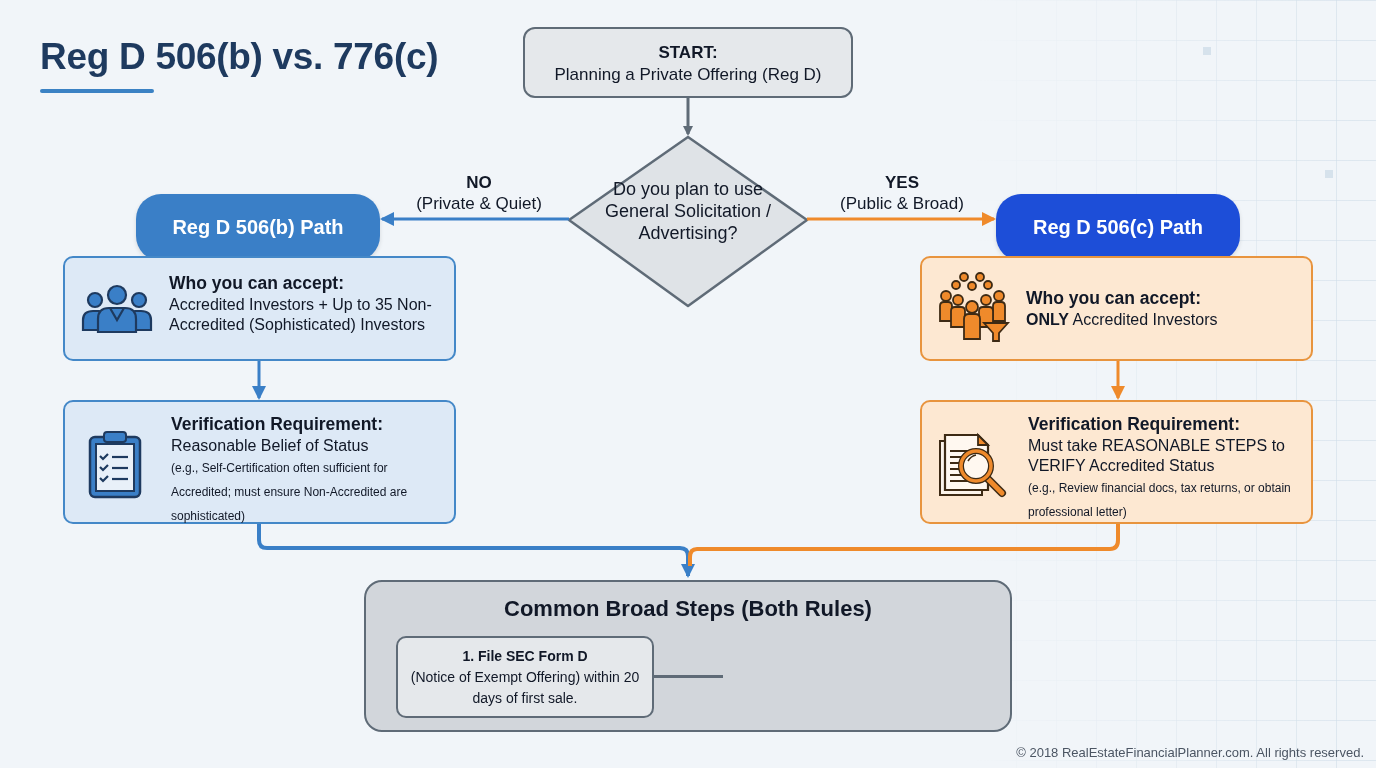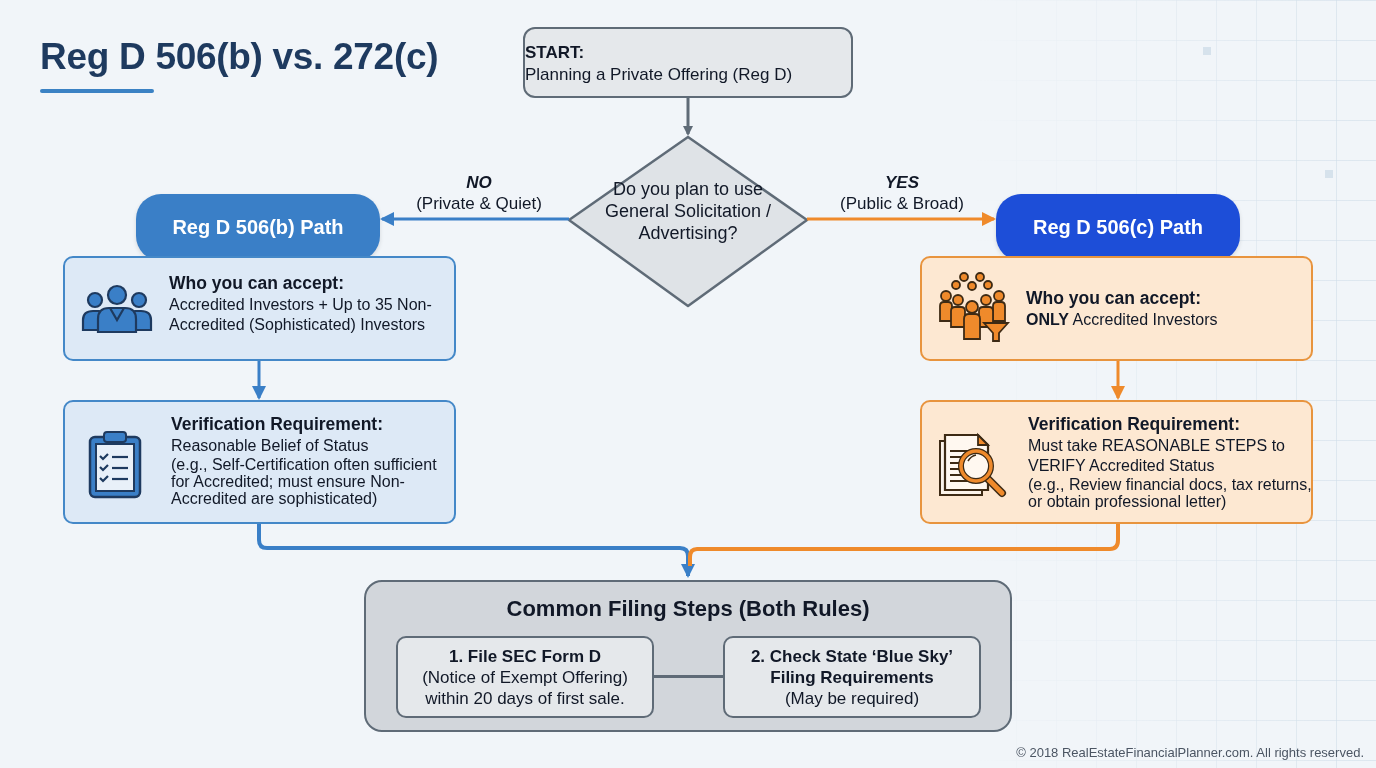--- a/index.html
+++ b/index.html
@@ -26,80 +26,80 @@
   }
   .title-underline {
     position: absolute; left: 40px; top: 89px; width: 114px; height: 4px;
     background: #3b82c4; border-radius: 2px;
   }
   svg.connectors { position: absolute; left: 0; top: 0; }
   .box { position: absolute; }
   .start {
     left: 523px; top: 27px; width: 330px; height: 71px;
     background: #e5e8eb; border: 2.5px solid #5f6b77; border-radius: 12px;
-    padding-top: 13px; font-size: 17px; line-height: 22px;
+    text-align: center; padding-top: 13px; font-size: 17px; line-height: 22px;
   }
   .start b { display: block; font-weight: 700; }
   .diamond-text {
     position: absolute; left: 598px; top: 178px; width: 180px;
     text-align: center; font-size: 18px; line-height: 22px; color: #111827;
   }
   .branch-label {
     position: absolute; text-align: center; font-size: 17px; line-height: 21px;
   }
-  .branch-label b { display: block; font-weight: 700; font-style: italic; }
+  .branch-label b { display: block; font-weight: 700; }
   .pill {
     position: absolute; height: 67px; border-radius: 25px;
     color: #fff; font-size: 20px; font-weight: 700;
     display: flex; align-items: center; justify-content: center;
     box-shadow: 0 2px 4px rgba(0,0,0,0.12);
   }
   .pill-b { left: 136px; top: 194px; width: 244px; background: #3a7fc7; }
   .pill-c { left: 996px; top: 194px; width: 244px; background: #1d4ed8; }
   .card {
     position: absolute; border-radius: 10px; border: 2.5px solid;
     display: flex; align-items: flex-start;
   }
   .card.blue { background: #dde9f6; border-color: #4488c8; }
   .card.orange { background: #fde8d2; border-color: #e8943e; }
   .card .icon { flex: 0 0 auto; }
   .card .content { font-size: 16px; line-height: 20px; color: #111827; }
   .card .content .h { font-weight: 700; font-size: 17.5px; line-height: 23px; }
-  .card .content .small { font-size: 16px; line-height: 17px; }
+  .card .content .small { font-size: 12px; line-height: 24px; }
   .common {
     position: absolute; left: 364px; top: 580px; width: 648px; height: 152px;
     background: #d2d6db; border: 2.5px solid #5f6b77; border-radius: 18px;
   }
   .common-title {
     position: absolute; left: 0; right: 0; top: 14px;
     text-align: center; font-size: 22px; font-weight: 700; color: #111827;
   }
   .step {
     position: absolute; top: 54px; width: 258px; height: 82px;
     background: #e5e8eb; border: 2.5px solid #5f6b77; border-radius: 10px;
-    text-align: center; font-size: 17px; line-height: 21px; padding-top: 8px;
+    text-align: center; font-size: 14px; line-height: 21px; padding-top: 8px;
   }
   .step b { display: block; font-weight: 700; }
   .step-1 { left: 30px; }
   .step-2 { left: 357px; }
   .step-link {
     position: absolute; left: 288px; top: 93px; width: 69px; height: 3px; background: #5f6b77;
   }
   .footer {
     position: absolute; right: 12px; top: 745px; font-size: 13px; color: #4b5563;
   }
 </style>
 </head>
 <body>
 
 <div class="grid-bg"></div>
 <div class="grid-dot" style="left:1203px;top:47px;"></div>
 <div class="grid-dot" style="left:1325px;top:170px;"></div>
 
-<div class="title">Reg D 506(b) vs. 272(c)</div>
+<div class="title">Reg D 506(b) vs. 776(c)</div>
 <div class="title-underline"></div>
 
 <svg class="connectors" width="1376" height="768">
   <defs>
     <marker id="ah-gray" markerWidth="10" markerHeight="10" refX="8" refY="5" orient="auto" markerUnits="userSpaceOnUse">
       <path d="M0,0 L10,5 L0,10 Z" fill="#5f6b77"></path>
     </marker>
     <marker id="ah-blue" markerWidth="14" markerHeight="14" refX="12" refY="7" orient="auto" markerUnits="userSpaceOnUse">
       <path d="M0,0 L14,7 L0,14 Z" fill="#3a7fc7"></path>
     </marker>
@@ -238,25 +238,21 @@
     </svg>
   </span>
   <div class="content">
     <div class="h">Verification Requirement:</div>
     <div style="width:280px;">Must take REASONABLE STEPS to VERIFY Accredited Status</div>
     <div class="small" style="width:285px;">(e.g., Review financial docs, tax returns, or obtain professional letter)</div>
   </div>
 </div>
 
 <div class="common">
-  <div class="common-title">Common Filing Steps (Both Rules)</div>
+  <div class="common-title">Common Broad Steps (Both Rules)</div>
   <div class="step-link"></div>
   <div class="step step-1">
     <b>1. File SEC Form D</b>
     <span style="display:block;width:230px;margin:0 auto;">(Notice of Exempt Offering) within 20 days of first sale.</span>
   </div>
-  <div class="step step-2">
-    <b style="width:230px;margin:0 auto;">2. Check State ‘Blue Sky’ Filing Requirements</b>
-    <span>(May be required)</span>
-  </div>
 </div>
 
 <div class="footer">© 2018 RealEstateFinancialPlanner.com. All rights reserved.</div>
 
 </body></html>

